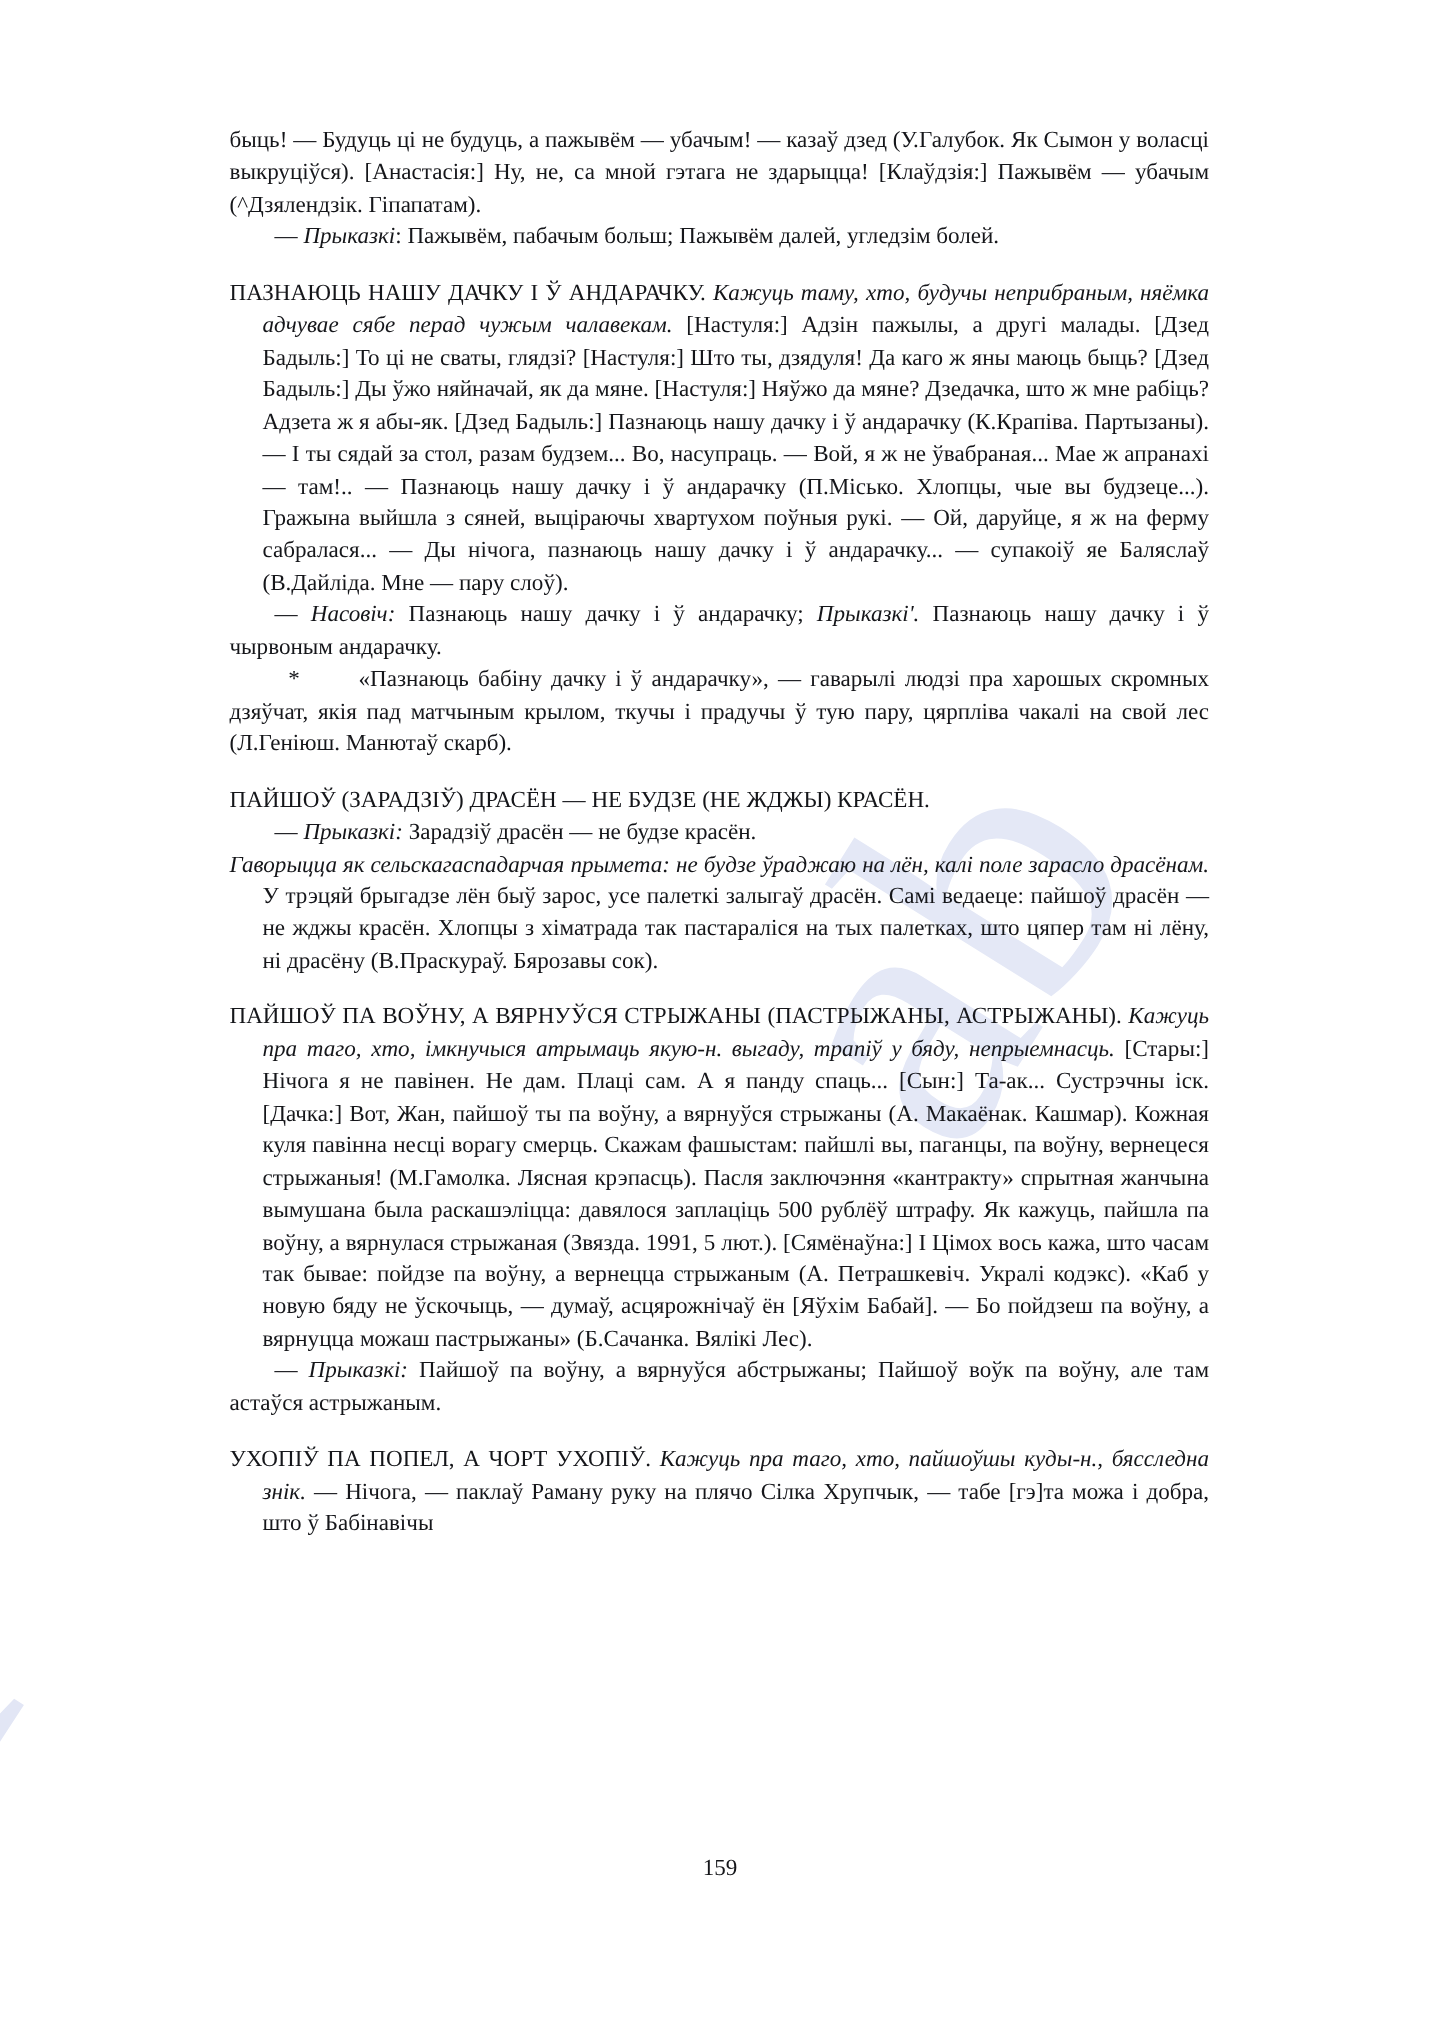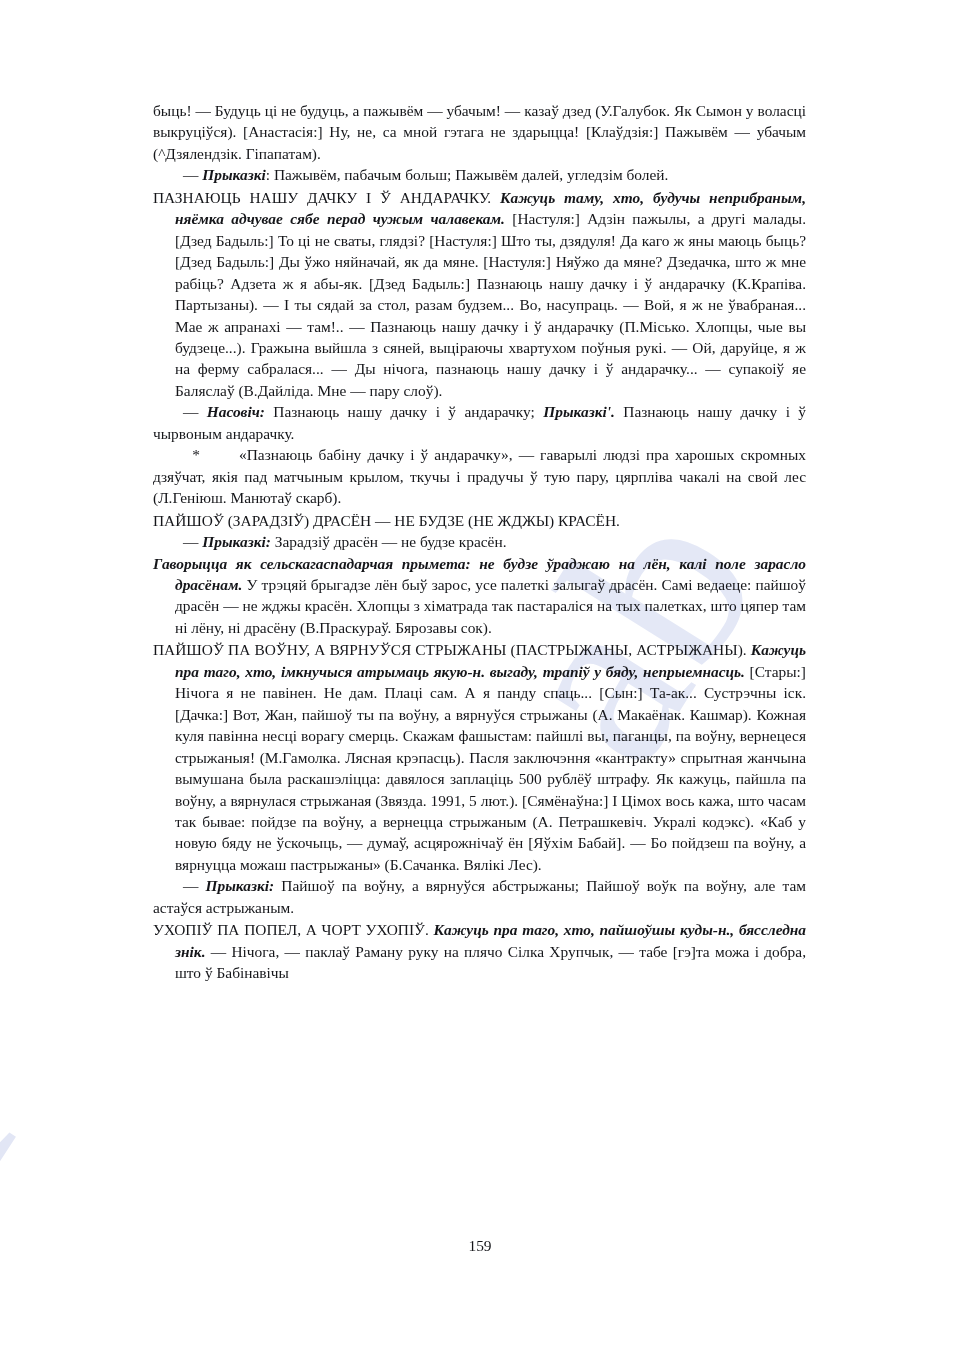--- a/index.html
+++ b/index.html
@@ -49,21 +49,21 @@
     font-size: 250px;
     transform: rotate(-58deg);
     transform-origin: left bottom;
     color: #e4e8f6;
   }
 
   
   .content {
     position: absolute;
     left: 153px;
-    top: 100px;
+    top: 83px;
     width: 653px;
     z-index: 2;
   }
 
   .block {
     font-size: 15.4px;
     line-height: 21.45px;
     text-align: justify;
     text-justify: inter-word;
     margin: 0;
@@ -77,24 +77,24 @@
   .flush {
     text-indent: 0;
   }
   .dash-para {
     text-indent: 30px;
   }
   .star-para {
     text-indent: 0;
   }
   .entry {
-    margin-top: 1px;
+    margin-top: 16px;
   }
 
-  i, .it { font-style: italic; font-weight: bold; }
+  i, .it { font-style: italic; }
   .hw { font-style: normal; }
 
   .star {
     display: inline-block;
     width: 86px;
     text-indent: 0;
     text-align: center;
   }
 
   .pagenum {

